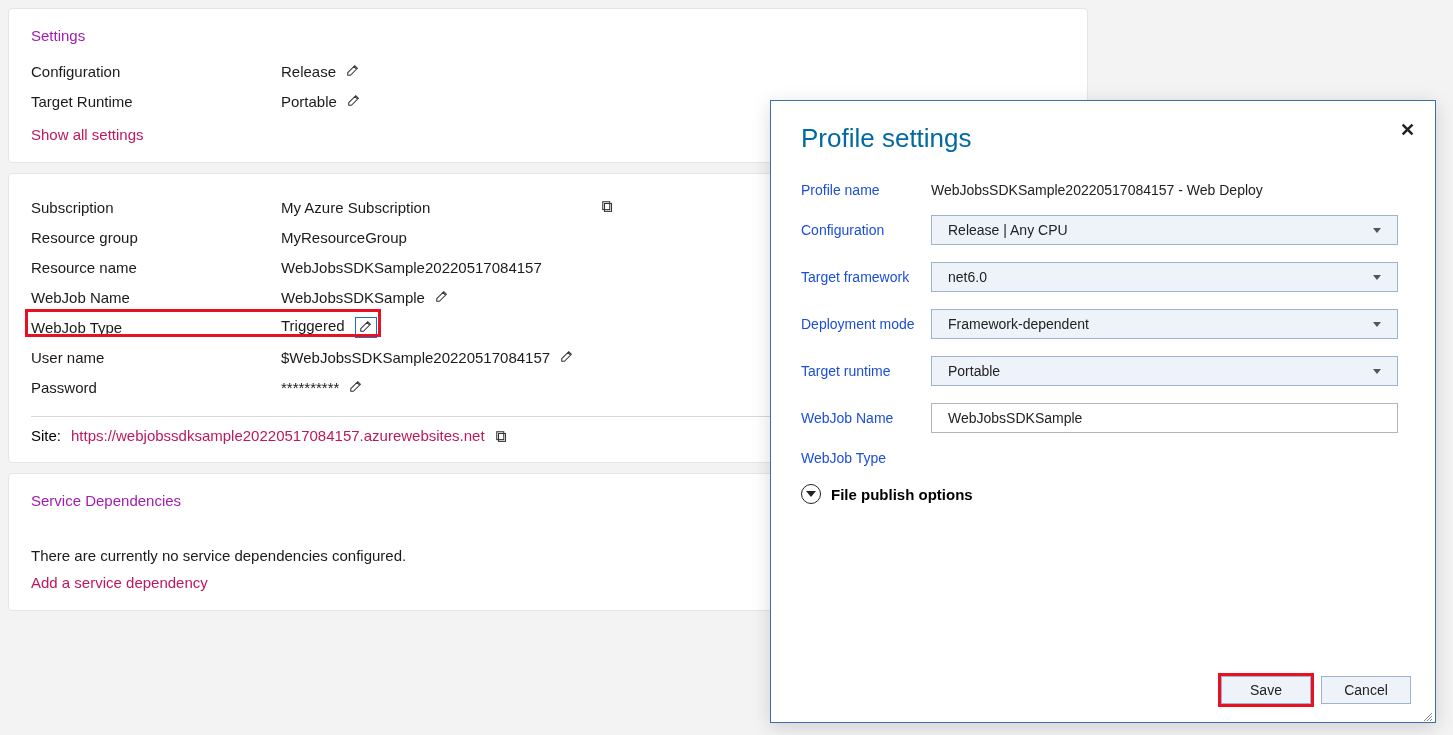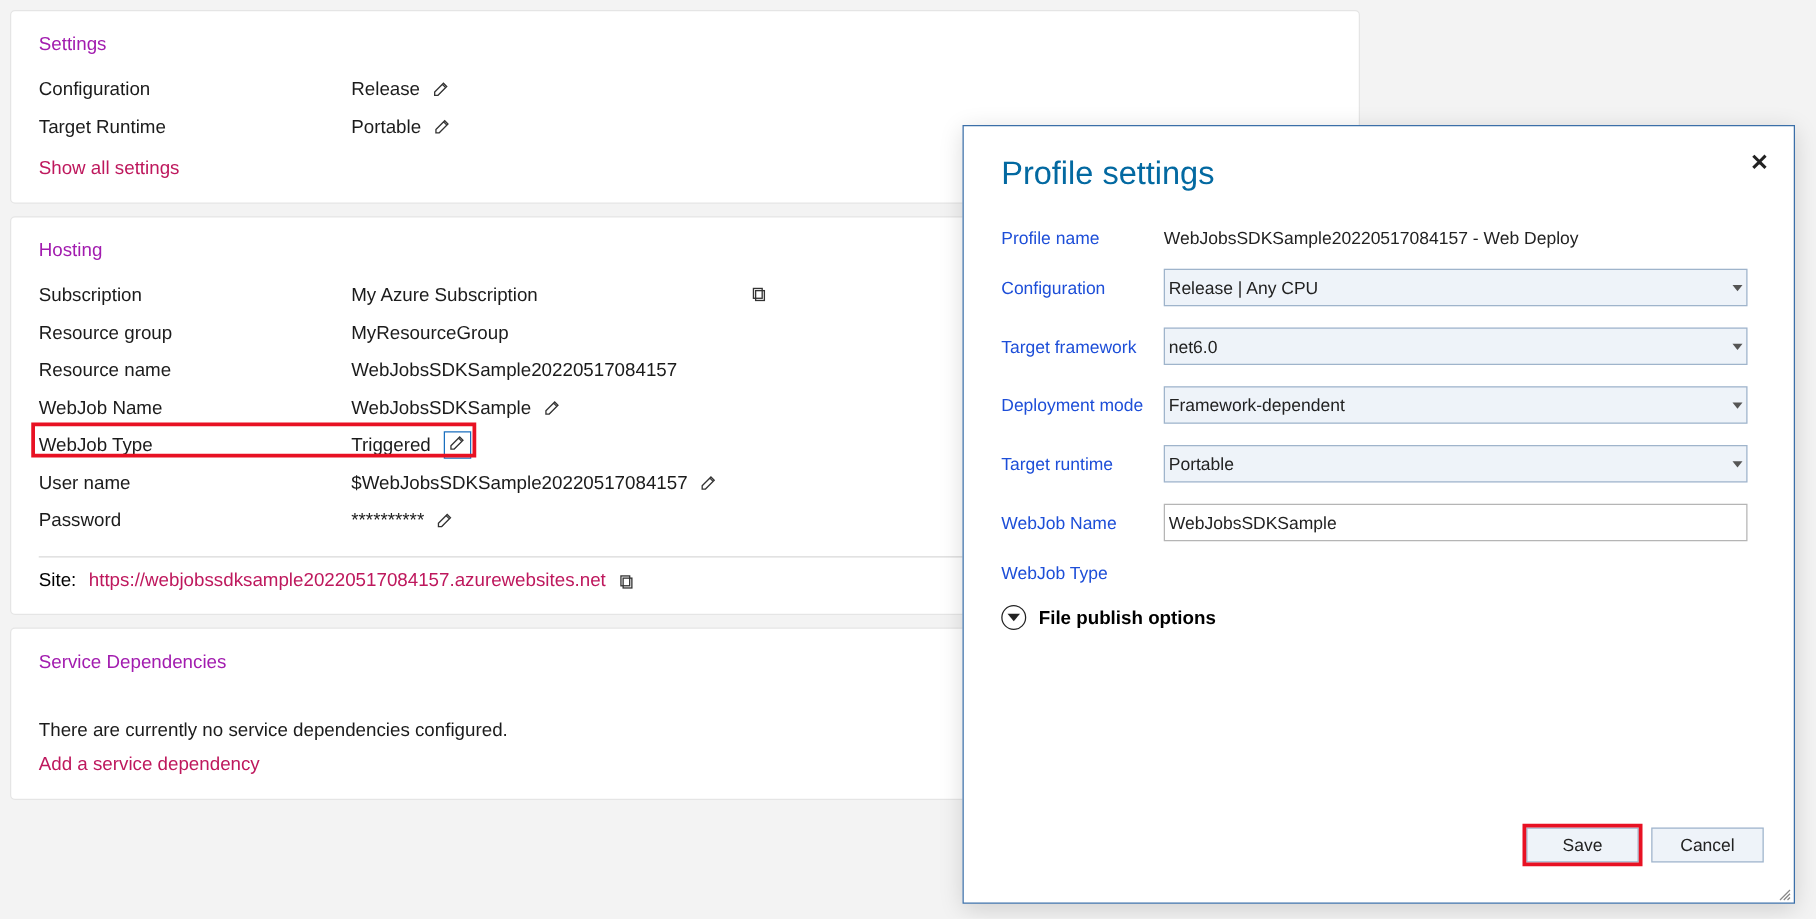--- a/index.html
+++ b/index.html
@@ -2,48 +2,48 @@
 <html><head>
 <meta charset="utf-8">
 <style>
   * { box-sizing: border-box; font-family: "Segoe UI", -apple-system, sans-serif; }
   body { margin: 0; background: #f3f3f3; width: 1453px; height: 735px; position: relative; overflow: hidden; }
 
   .card { background: #fff; border: 1px solid #e5e5e5; border-radius: 4px; padding: 18px 22px; margin: 8px 8px 10px 8px; width: 1080px; }
   .section-title { color: #a21caf; font-size: 15px; margin-bottom: 12px; }
   .row { display: flex; align-items: center; min-height: 30px; }
   .row .label { width: 250px; font-size: 15px; color: #1b1b1b; }
-  .row .value { font-size: 15px; color: #1b1b1b; display: flex; align-items: center; gap: 10px; }
+  .row .value { font-size: 15px; color: #1b1b1b; display: flex; align-items: flex-start; gap: 10px; }
 
   .link { color: #be185d; cursor: pointer; font-size: 15px; }
 
   .pencil-icon, .copy-icon, .expand-icon { display: inline-flex; align-items: center; justify-content: center; }
   .pencil-icon svg, .copy-icon svg { width: 14px; height: 14px; stroke: #333; fill: none; stroke-width: 1.2; }
   .highlight-blue-inset { border: 1px solid #1a6fbf; padding: 1px 3px; }
 
   .hr { border: none; border-top: 1px solid #d9d9d9; margin: 14px 0 10px 0; }
 
   .site-row { font-size: 15px; display: flex; align-items: flex-end; gap: 10px; }
 
   
   .dialog { position: absolute; top: 100px; left: 770px; width: 666px; height: 623px; background: #fff; border: 1px solid #3b6fa8; box-shadow: 0 4px 18px rgba(0,0,0,0.15); padding: 22px 30px; }
   .dialog-close { position: absolute; top: 18px; right: 20px; cursor: pointer; font-size: 18px; font-weight: bold; color: #222; }
   .dialog-title { font-size: 26px; font-weight: 400; color: #0369a1; margin-bottom: 28px; }
   .form-row { display: flex; align-items: center; margin-bottom: 17px; }
   .form-row .flabel { width: 130px; font-size: 14px; color: #1d4ed8; }
   .form-row .fvalue { flex: 1; font-size: 14px; color: #222; }
-  .select-box, .text-box { width: 467px; height: 30px; border: 1px solid #9fb4cb; background: #eef3f9; padding: 4px 3px; font-size: 14px; color: #222; display: flex; align-items: center; justify-content: space-between; }
+  .select-box, .text-box { width: 467px; height: 30px; border: 1px solid #9fb4cb; background: #eef3f9; padding: 4px 16px; font-size: 14px; color: #222; display: flex; align-items: center; justify-content: space-between; }
   .text-box { background: #fff; border: 1px solid #b5b5b5; justify-content: flex-start; }
   .caret { width: 0; height: 0; border-left: 4px solid transparent; border-right: 4px solid transparent; border-top: 5px solid #555; }
 
   .expand-row { display: flex; align-items: center; gap: 10px; margin-top: 18px; font-size: 15px; font-weight: 700; }
   .expand-row .circle { width: 20px; height: 20px; border: 1.5px solid #222; border-radius: 50%; display: flex; align-items: center; justify-content: center; }
   .expand-row .chev { width: 0; height: 0; border-left: 5px solid transparent; border-right: 5px solid transparent; border-top: 6px solid #222; }
 
-  .dialog-footer { position: absolute; bottom: 32px; right: 24px; display: flex; gap: 10px; }
+  .dialog-footer { position: absolute; bottom: 18px; right: 24px; display: flex; gap: 10px; }
   .btn { min-width: 90px; height: 28px; border: 1px solid #9fb4cb; background: #eef3f9; font-size: 14px; color: #222; cursor: pointer; }
   .btn-highlight { outline: 3px solid #e81123; outline-offset: 0; }
 
   .resize-grip { position: absolute; bottom: 2px; right: 2px; width: 12px; height: 12px; }
   .resize-grip svg { width: 12px; height: 12px; }
 
   .hl-box-red { border: 3px solid #e81123; }
   .row-hl { position: relative; }
   .row-hl-outline { position: absolute; left: -6px; top: -3px; width: 356px; height: 28px; border: 3px solid #e81123; pointer-events: none; }
 </style>
@@ -72,21 +72,20 @@
             <path d="M2 11 L10 3 L13 6 L5 14 L2 14 Z M9 4 L12 7"></path>
           </svg>
       </span>
     </div>
   </div>
   <div style="height:10px"></div>
   <span class="link">Show all settings</span>
 </div>
 
 <div class="card">
-  <div class="section-title">Hosting</div>
 
   <div class="row">
     <div class="label">Subscription</div>
     <div class="value" style="width:320px">
       <span>My Azure Subscription</span>
     </div>
     <span class="copy-icon">
       <svg viewBox="0 0 16 16">
           <rect x="4" y="4" width="8" height="9"></rect>
           <rect x="2" y="2" width="8" height="9"></rect>

